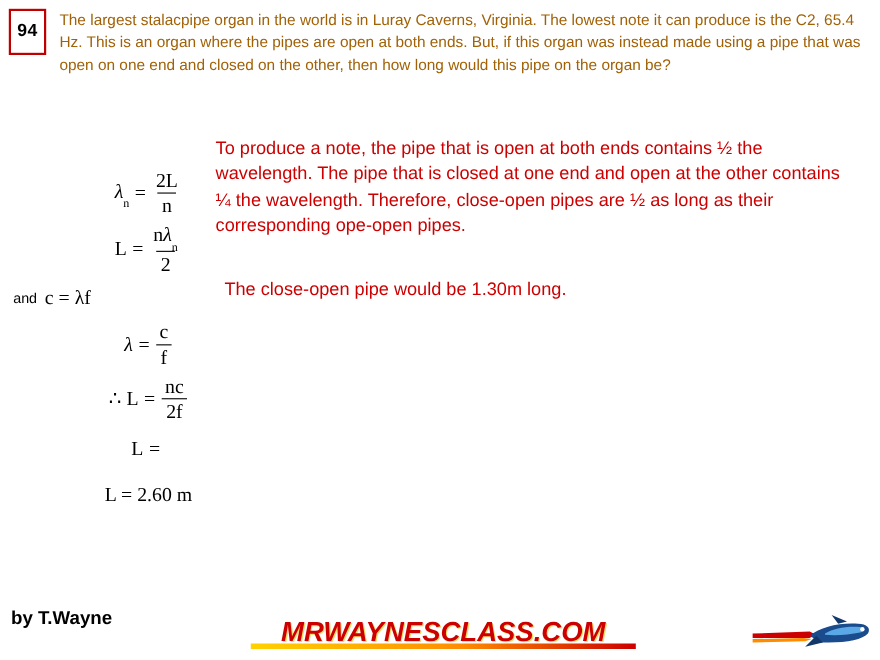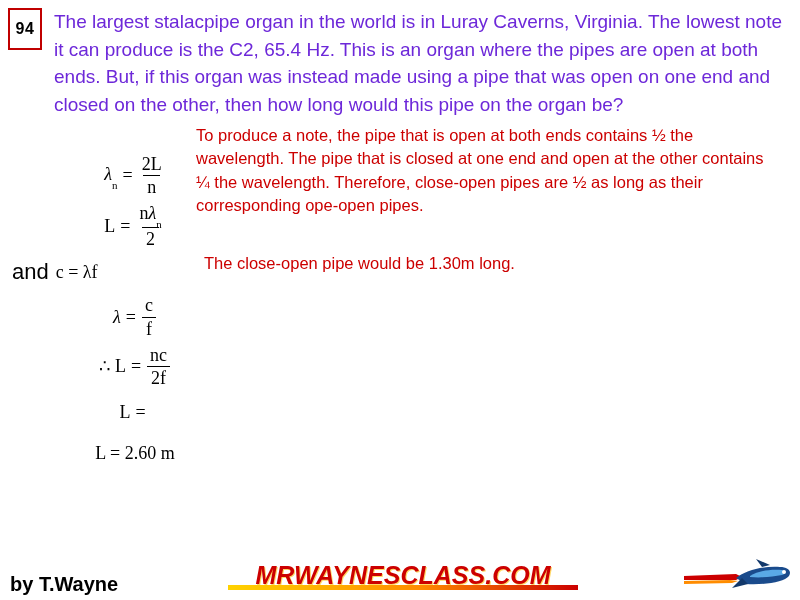--- a/index.html
+++ b/index.html
@@ -33,23 +33,23 @@
     color: #000000;
     letter-spacing: 0.5px;
   }
 
   
   .question {
     position: absolute;
     left: 54px;
     top: 8px;
     width: 730px;
-    font-size: 19px;
+    font-size: 14px;
     line-height: 1.45;
-    color: #6d28d9;
+    color: #a16207;
   }
 
   
   .math-block {
     position: absolute;
     left: 40px;
     top: 122px;
     width: 190px;
     font-family: "Liberation Serif", serif;
     font-size: 18px;
@@ -123,22 +123,22 @@
     top: 254px;
     width: 560px;
     color: #cc0000;
     font-size: 16.5px;
   }
 
   
   .footer-author {
     position: absolute;
     left: 10px;
-    bottom: 4px;
-    font-size: 20px;
+    bottom: 28px;
+    font-size: 17px;
     font-weight: bold;
     color: #000000;
   }
   .footer-banner {
     position: absolute;
     left: 228px;
     bottom: 8px;
     width: 350px;
     height: 34px;
     text-align: center;
@@ -198,21 +198,21 @@
   <div class="math-row">
     <span class="lhs">L</span>
     <span class="lhs">=</span>
     <span class="frac">
       <span class="num"><span>n</span><span class="ital">λ</span><span class="sub">n</span></span>
       <span class="den">2</span>
     </span>
   </div>
 
   <div class="math-row left" style="margin-left:-28px; margin-top:10px; margin-bottom:10px;">
-    <span style="font-family:'Liberation Sans', sans-serif; font-size:22px; padding-right:7px;">and</span>
+    <span style="font-family:'Liberation Sans', sans-serif; font-size:13px; padding-right:7px;">and</span>
     <span>c = λf</span>
   </div>
 
   <div class="math-row">
     <span class="lhs ital">λ</span>
     <span class="lhs">=</span>
     <span class="frac">
       <span class="num">c</span>
       <span class="den">f</span>
     </span>

